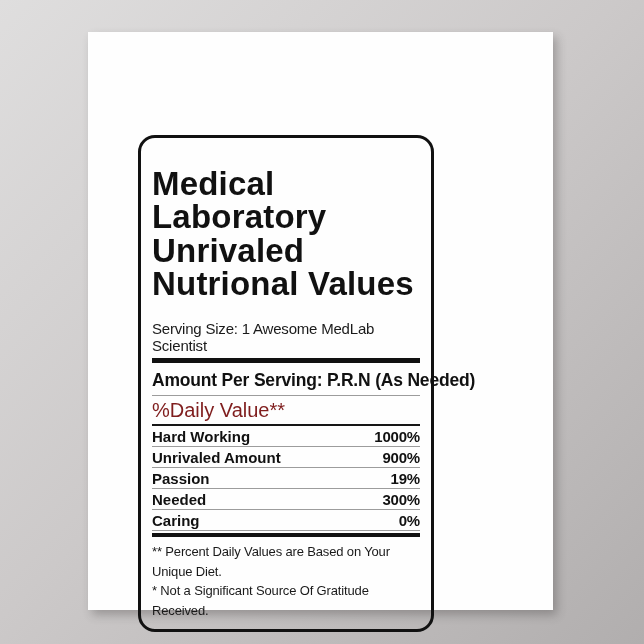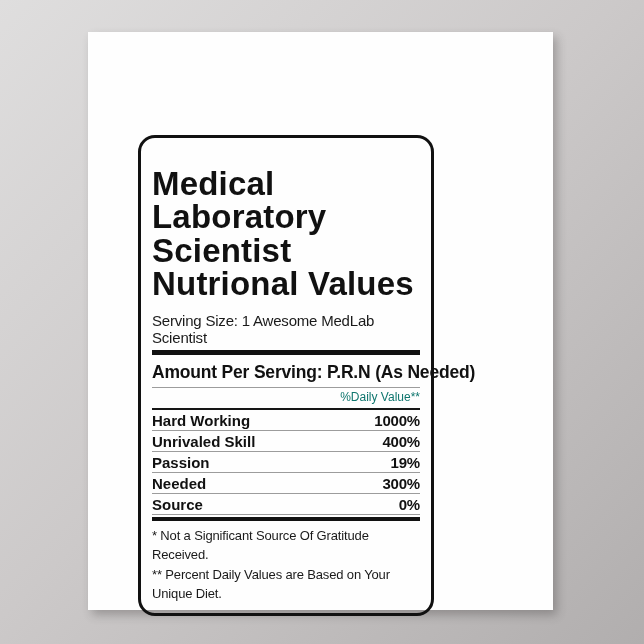--- a/index.html
+++ b/index.html
@@ -20,87 +20,87 @@
   .label {
     position: absolute; left: 50px; top: 103px; width: 296px;
     box-sizing: border-box;
     border: 3px solid #111; border-radius: 17px;
     padding: 27px 11px 9px; color: #111;
   }
   .title {
     font-weight: bold; font-size: 33px; line-height: 1.01;
     letter-spacing: 0.2px; margin-top: 2px;
   }
-  .serving { font-size: 15px; letter-spacing: -0.2px; margin-top: 12px; color: #1a1a1a; }
+  .serving { font-size: 15px; letter-spacing: -0.2px; margin-top: 20px; color: #1a1a1a; }
   .bar-thick { height: 5px; background: #111; margin-top: 4px; }
   .amount {
     font-weight: bold; font-size: 19px; white-space: nowrap;
     transform: scaleX(0.92); transform-origin: left center;
     margin-top: 6px; letter-spacing: -0.2px;
   }
   .rule-thin { border-top: 1px solid #9c9c9c; margin-top: 4px; }
-  .dv { font-size: 12px; line-height: 1.1; text-align: right; padding: 3px 0 3px; color: #0f766e; }
+  .dv { font-size: 20px; line-height: 1.1; text-align: left; padding: 3px 0 3px; color: #7f1d1d; }
   .rule-med { border-top: 2.5px solid #161616; }
   .row {
     display: flex; justify-content: space-between; align-items: flex-start;
     font-weight: bold; font-size: 15px; line-height: 1.0;
     padding: 3px 0 2px; border-bottom: 1px solid #9c9c9c;
   }
   .row .val { letter-spacing: -0.2px; margin-left: 47px; }
   .bar-thick2 { height: 4px; background: #111; margin-top: 2px; }
   .footnotes { font-size: 13px; line-height: 1.5; letter-spacing: -0.15px; margin-top: 5px; color: #1a1a1a; }
 </style>
 </head>
 <body>
 
 <div class="scene">
   <div class="poster">
     <div class="label">
 
       <div class="title">
         <div>Medical Laboratory</div>
-        <div>Scientist</div>
+        <div>Unrivaled</div>
         <div>Nutrional Values</div>
       </div>
 
       <div class="serving">Serving Size: 1 Awesome MedLab Scientist</div>
 
       <div class="bar-thick"></div>
 
       <div class="amount">Amount Per Serving: P.R.N (As Needed)</div>
 
       <div class="rule-thin"></div>
 
       <div class="dv">%Daily Value**</div>
 
       <div class="rule-med"></div>
 
       <div class="row">
         <span>Hard Working</span>
         <span class="val">1000%</span>
       </div>
       <div class="row">
-        <span>Unrivaled Skill</span>
-        <span class="val">400%</span>
+        <span>Unrivaled Amount</span>
+        <span class="val">900%</span>
       </div>
       <div class="row">
         <span>Passion</span>
         <span class="val">19%</span>
       </div>
       <div class="row">
         <span>Needed</span>
         <span class="val">300%</span>
       </div>
       <div class="row">
-        <span>Source</span>
+        <span>Caring</span>
         <span class="val">0%</span>
       </div>
 
       <div class="bar-thick2"></div>
 
       <div class="footnotes">
+        <div>** Percent Daily Values are Based on Your Unique Diet.</div>
         <div>* Not a Significant Source Of Gratitude Received.</div>
-        <div>** Percent Daily Values are Based on Your Unique Diet.</div>
       </div>
 
     </div>
   </div>
 </div>
 
 </body></html>

